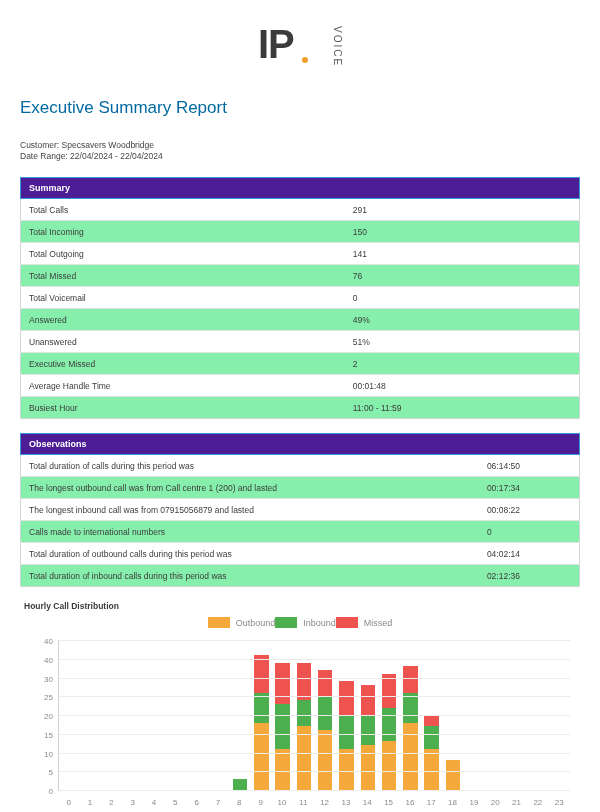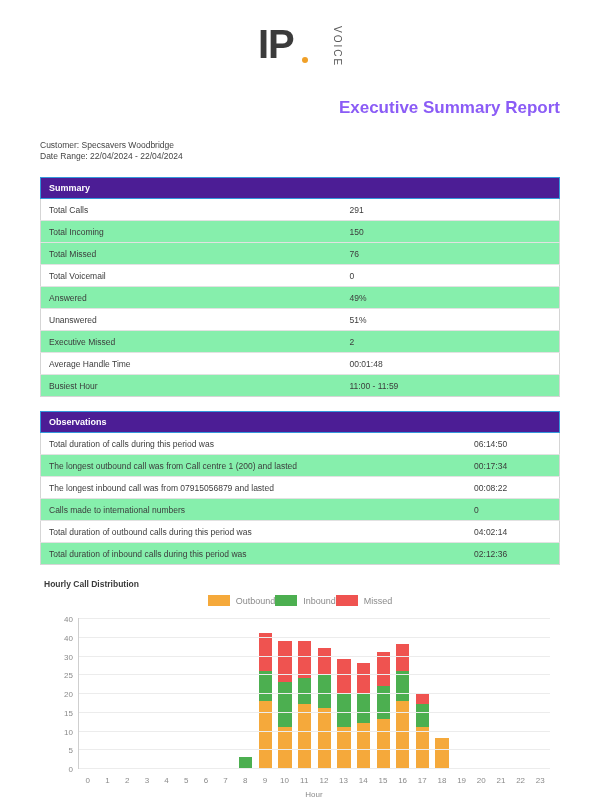--- a/index.html
+++ b/index.html
@@ -13,21 +13,21 @@
     font-family: "Liberation Sans", sans-serif;
     color: #333333;
     font-size: 11px;
     position: relative;
     overflow: hidden;
   }
   .page {
     width: 600px;
     height: 812px;
     box-sizing: border-box;
-    padding: 0 40px;
+    padding: 0 20px;
     position: relative;
   }
   
   .logo-wrap {
     text-align: center;
     padding-top: 24px;
     height: 56px;
   }
   .logo {
     display: inline-block;
@@ -61,24 +61,24 @@
     top: 2px;
     font-size: 10px;
     letter-spacing: 2px;
     color: #5a5a5a;
     writing-mode: vertical-rl;
     text-orientation: mixed;
     line-height: 10px;
   }
   
   .report-title {
-    text-align: right;
+    text-align: left;
     font-size: 17px;
-    font-weight: bold;
-    color: #8b5cf6;
+    font-weight: normal;
+    color: #0369a1;
     margin-top: 18px;
     margin-bottom: 22px;
   }
   
   .meta {
     font-size: 8.5px;
     color: #444;
     line-height: 11px;
     margin-bottom: 15px;
   }
@@ -240,20 +240,24 @@
       </tr>
     </thead>
     <tbody>
       <tr>
           <td>Total Calls</td>
           <td>291</td>
         </tr>
       <tr class="alt">
           <td>Total Incoming</td>
           <td>150</td>
+        </tr>
+      <tr>
+          <td>Total Outgoing</td>
+          <td>141</td>
         </tr>
       <tr class="alt">
           <td>Total Missed</td>
           <td>76</td>
         </tr>
       <tr>
           <td>Total Voicemail</td>
           <td>0</td>
         </tr>
       <tr class="alt">

